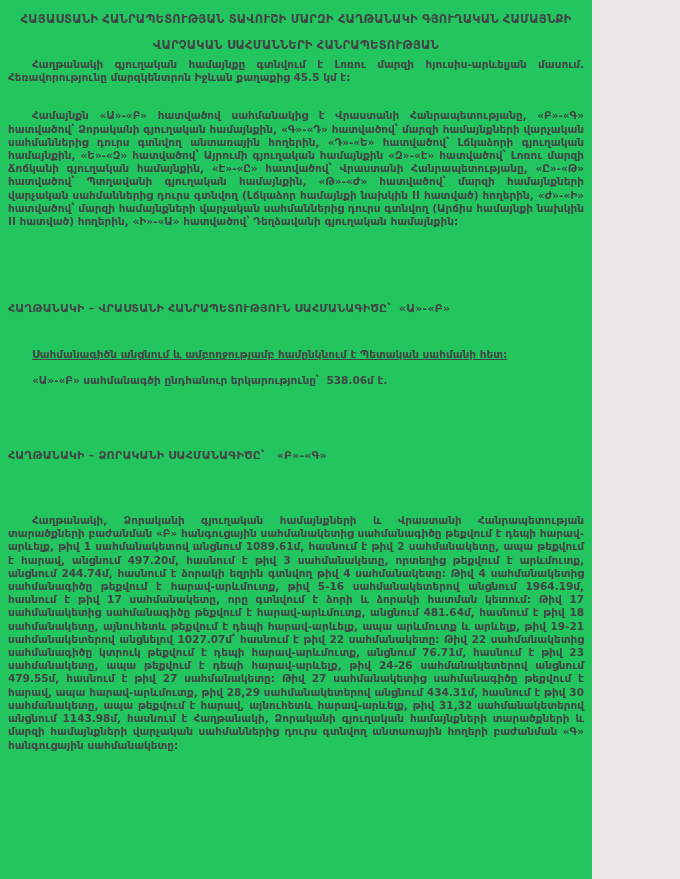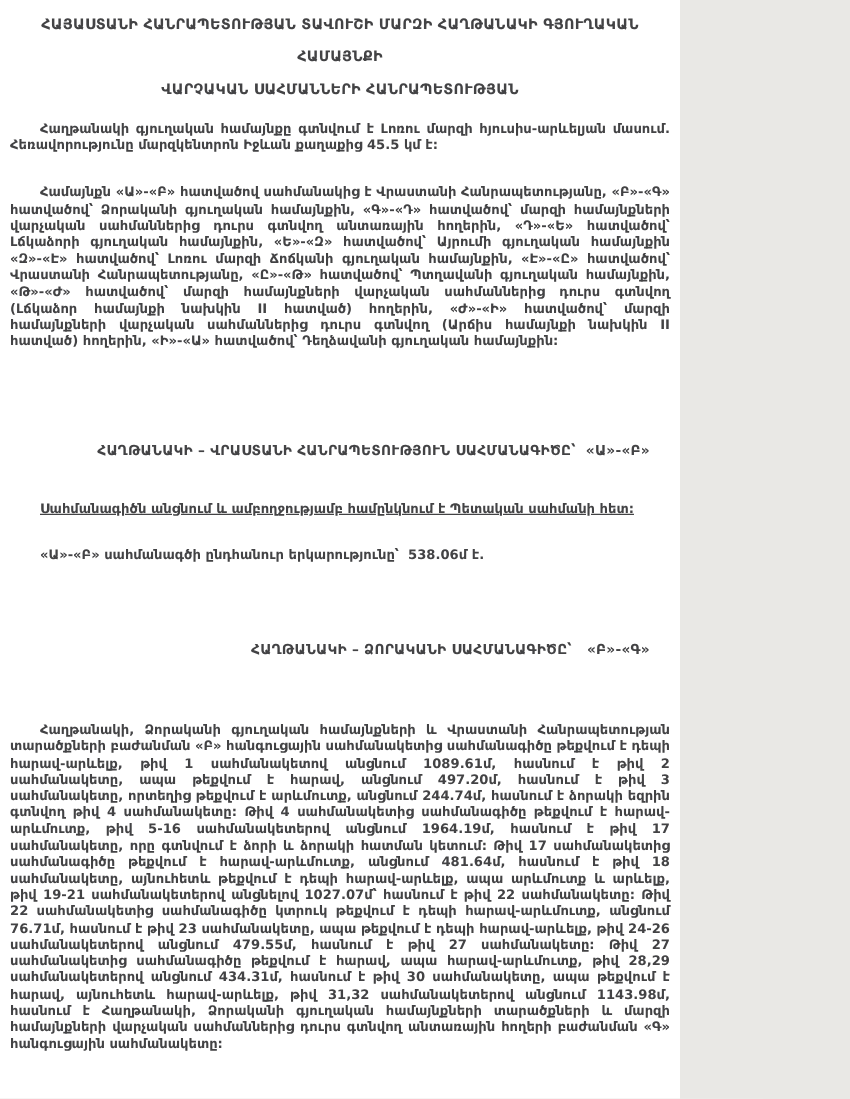--- a/index.html
+++ b/index.html
@@ -1,52 +1,52 @@
 <!DOCTYPE html>
 <html><head>
 <meta charset="utf-8">
 <style>
   html,body{margin:0;padding:0;background:#e9e8e5;}
   .page{
     position:relative;
-    width:544px;height:879px;
+    width:592px;height:879px;
     box-sizing:border-box;
-    background:#ffffff;
+    background:#22c55e;
     padding:6px 8px 0 8px;
     font-family:"DejaVu Sans",sans-serif;
     font-weight:bold;
     color:#434345;
     font-size:10.5px;
     line-height:13.2px;
   }
   .title{
     text-align:center;
     font-size:11.5px;
     line-height:26px;
     letter-spacing:0.2px;
     margin:0;
   }
   .para{
     margin:0;
     text-align:justify;
     text-indent:24px;
   }
   .heading{
-    margin:16px;
-    text-align:right;
+    margin:0;
+    text-align:left;
     font-size:11px;
     letter-spacing:0.2px;
     white-space:pre-wrap;
   }
   .len{white-space:pre-wrap;text-align:left;}
-  .mt-p1{margin-top:13px;}
+  .mt-p1{}
   .mt-p2{margin-top:25px;}
   .mt-h1{margin-top:74px;}
   .mt-p3{margin-top:33px;text-decoration:underline;}
-  .mt-p4{margin-top:24px;}
+  .mt-p4{margin-top:12px;}
   .mt-h2{margin-top:62px;}
   .mt-p5{margin-top:52px;}
   .mt-p6{margin-top:52px;}
 </style>
 </head>
 <body>
 
 <div class="page">
 
   <h1 class="title"><span>ՀԱՅԱՍՏԱՆԻ ՀԱՆՐԱՊԵՏՈՒԹՅԱՆ ՏԱՎՈՒՇԻ ՄԱՐԶԻ ՀԱՂԹԱՆԱԿԻ ԳՅՈՒՂԱԿԱՆ ՀԱՄԱՅՆՔԻ</span><br><span>ՎԱՐՉԱԿԱՆ ՍԱՀՄԱՆՆԵՐԻ ՀԱՆՐԱՊԵՏՈՒԹՅԱՆ</span></h1>

